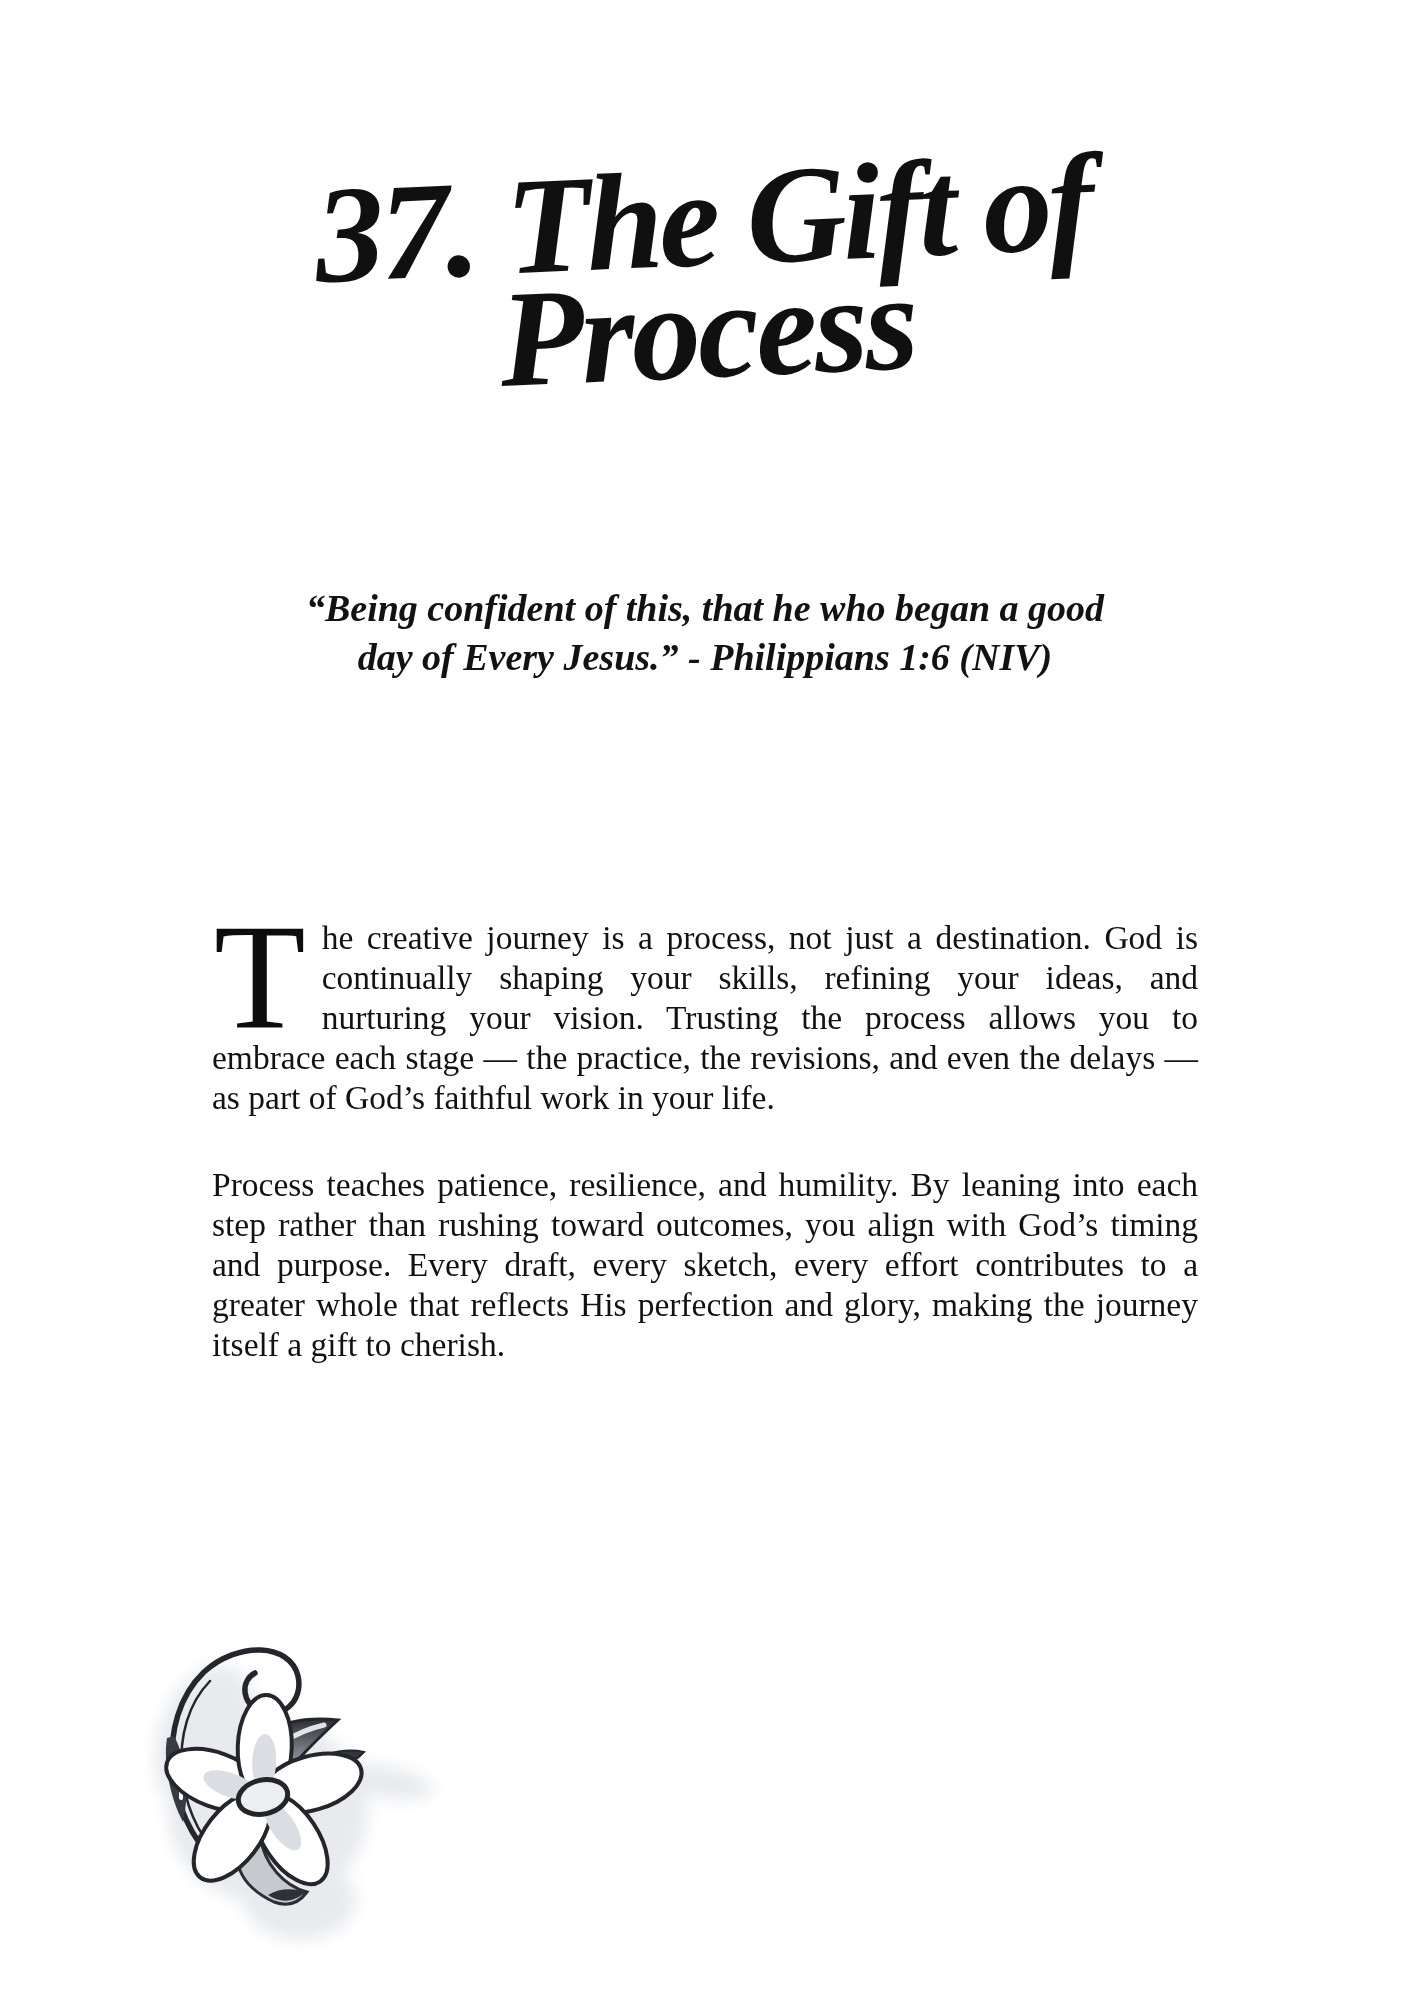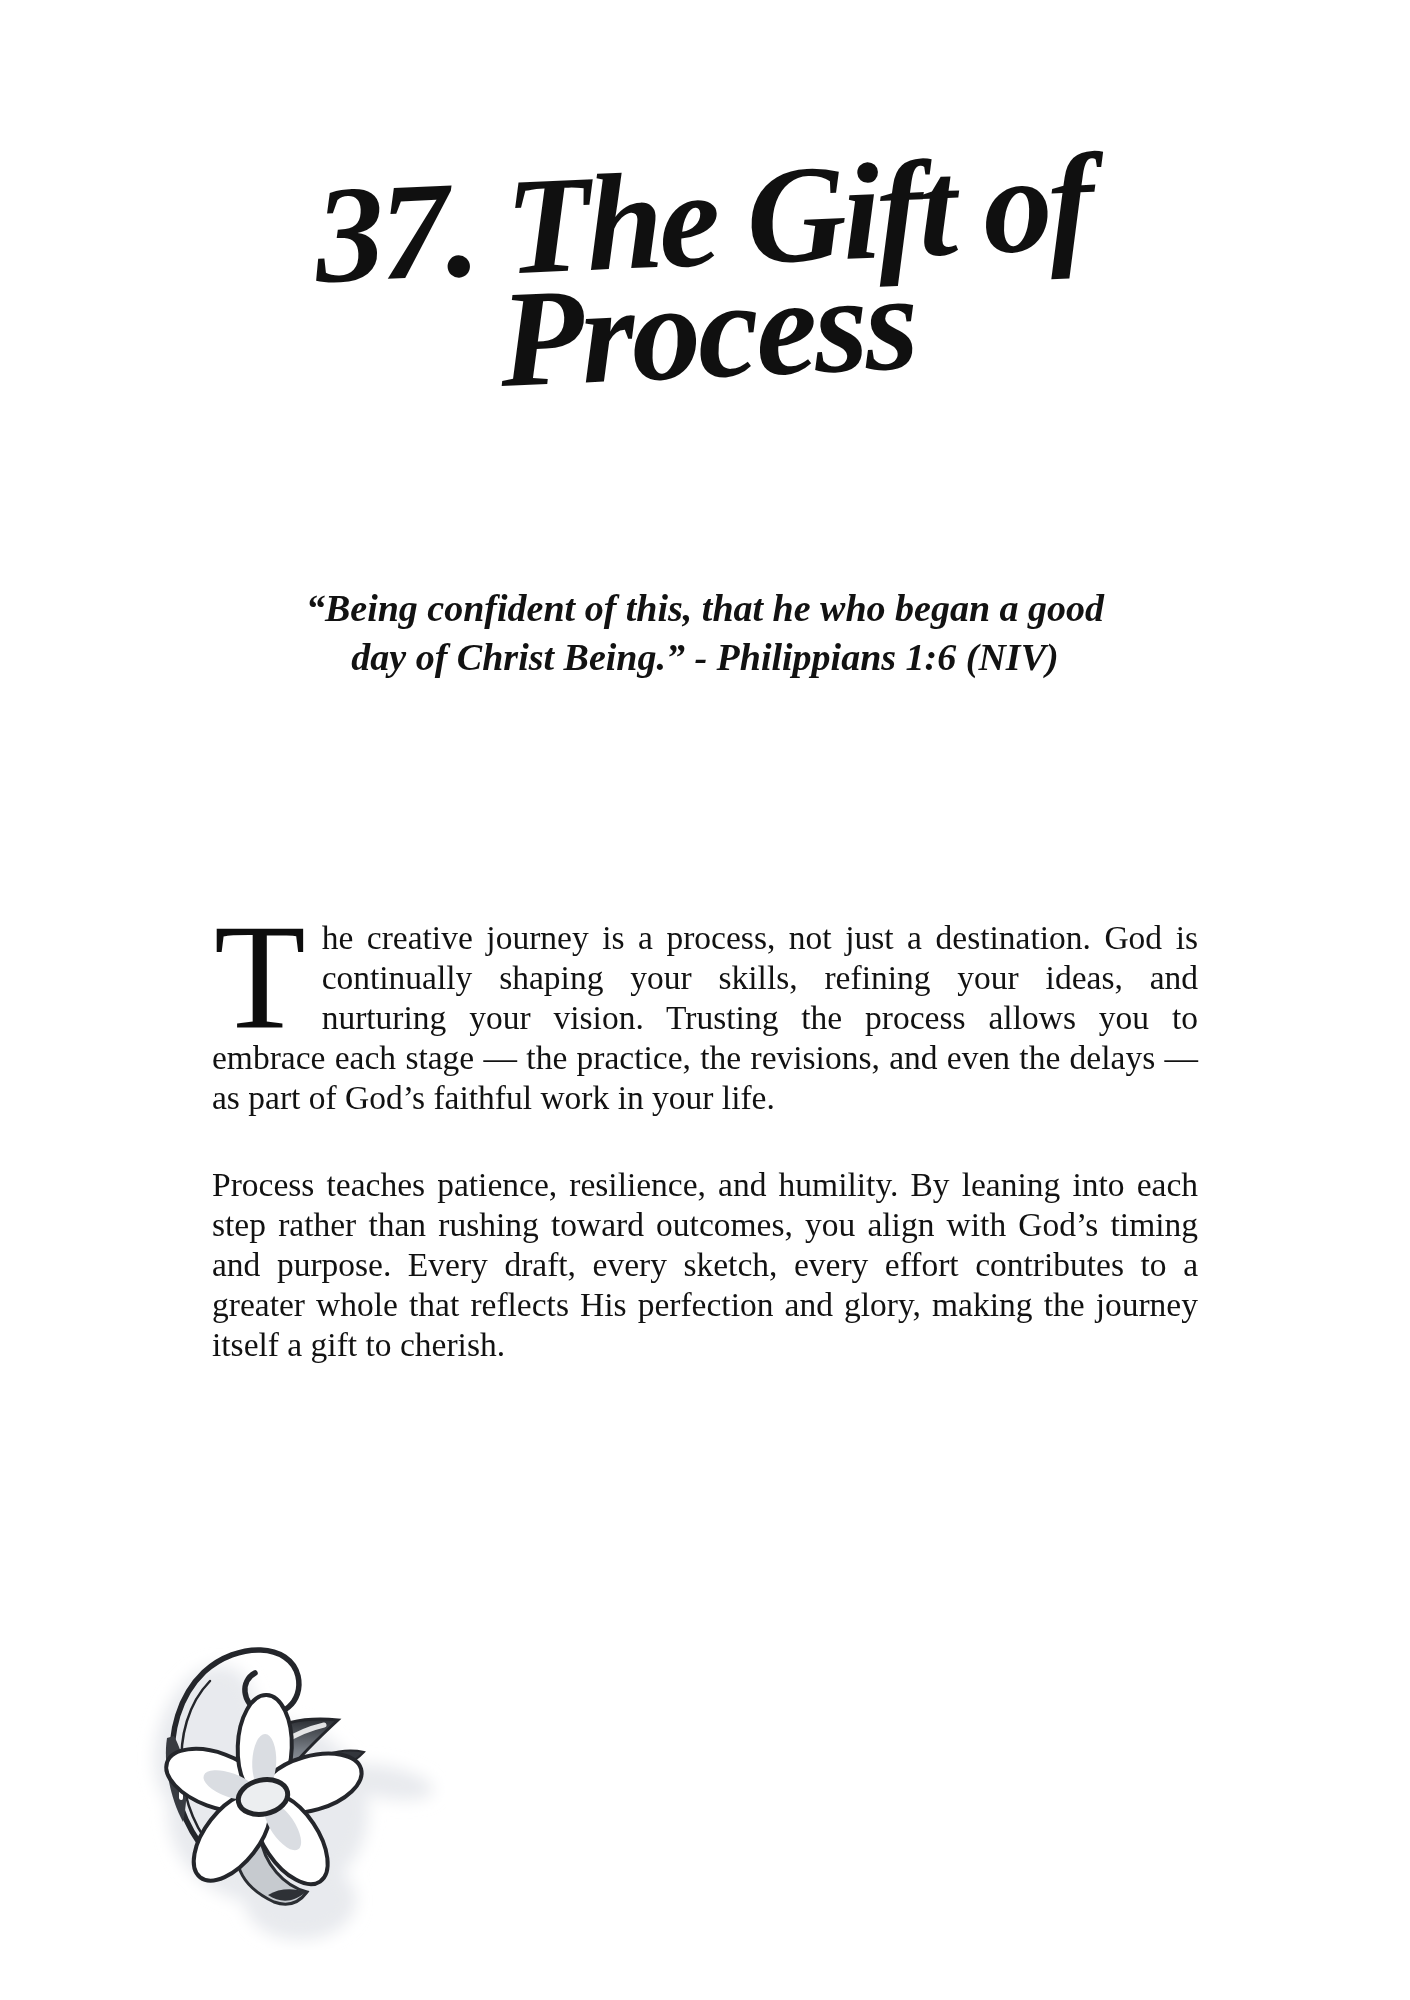--- a/index.html
+++ b/index.html
@@ -91,21 +91,21 @@
 
 <div class="page">
 
   <header class="title-block">
     <div class="title-line1">37. The Gift of</div>
     <div class="title-line2">Process</div>
   </header>
 
   <blockquote class="scripture">
     <div class="q-line">“Being confident of this, that he who began a good</div>
-    <div class="q-line">day of Christ Being.” - Philippians 1:6 (NIV)</div>
+    <div class="q-line">day of Every Jesus.” - Philippians 1:6 (NIV)</div>
   </blockquote>
 
   <main class="content">
     <p class="para"><span class="dropcap">T</span><span>he creative journey is a process, not just a destination. God is continually shaping your skills, refining your ideas, and nurturing your vision. Trusting the process allows you to embrace each stage — the practice, the revisions, and even the delays — as part of God’s faithful work in your life.</span></p>
     <p class="para">Process teaches patience, resilience, and humility. By leaning into each step rather than rushing toward outcomes, you align with God’s timing and purpose. Every draft, every sketch, every effort contributes to a greater whole that reflects His perfection and glory, making the journey itself a gift to cherish.</p>
   </main>
 
   <svg class="flower" viewBox="0 0 318 326" aria-hidden="true">
     <defs>
       <filter id="soft" x="-40%" y="-40%" width="180%" height="180%">

